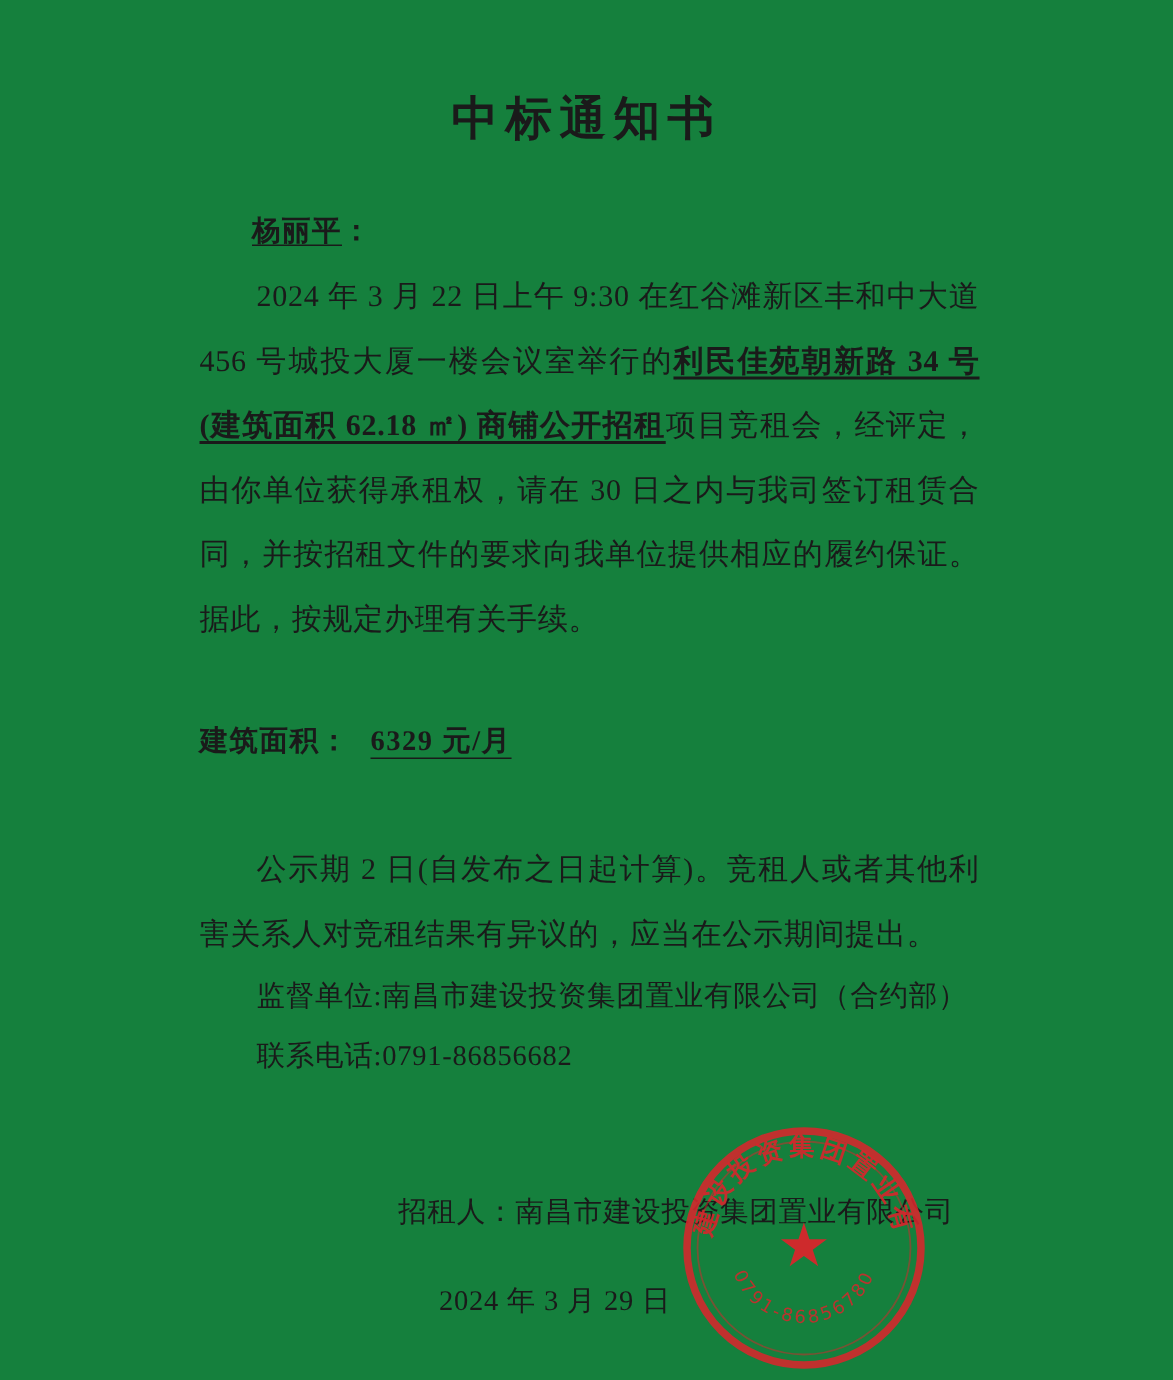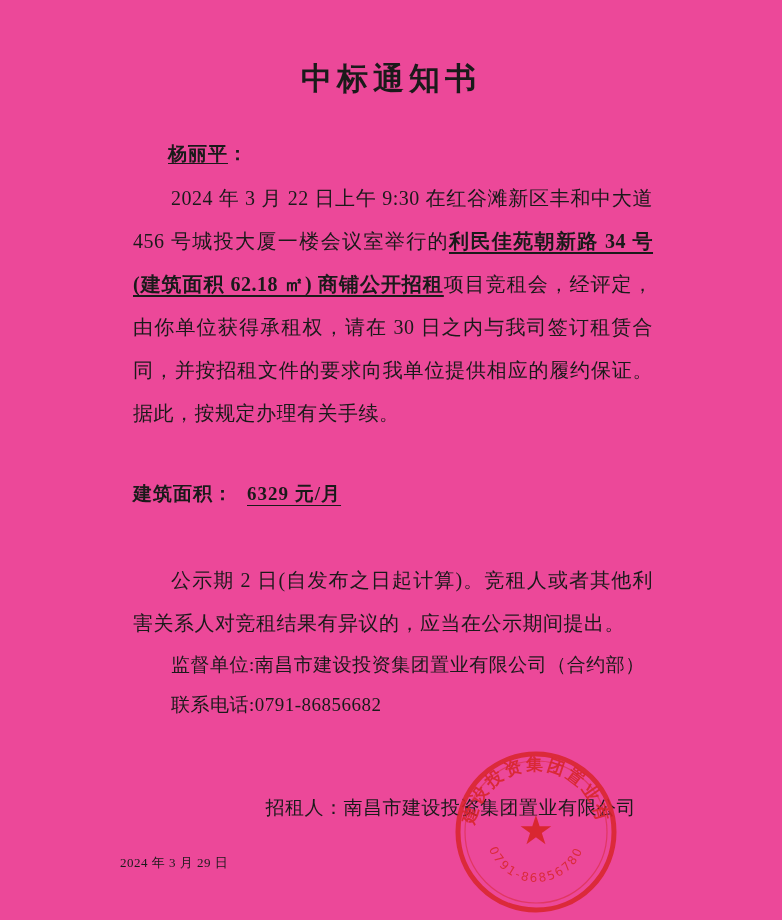--- a/index.html
+++ b/index.html
@@ -13,21 +13,21 @@
     position: relative;
     overflow: hidden;
     font-family: "Liberation Serif", "DejaVu Serif", serif;
     color: #1a1a1a;
   }
   .page {
     position: absolute;
     left: 0; top: 0;
     width: 782px;
     height: 920px;
-    background: #ec4899;
+    background: #15803d;
   }
   .doc-title {
     position: absolute;
     top: 58px;
     left: 0;
     width: 782px;
     text-align: center;
     font-size: 31px;
     font-weight: bold;
     letter-spacing: 5px;
@@ -95,23 +95,23 @@
     width: 520px;
   }
   .signer {
     font-size: 19px;
     letter-spacing: 0.5px;
     text-align: right;
     margin: 0;
     padding-right: 4px;
   }
   .date {
-    font-size: 13px;
+    font-size: 19px;
     letter-spacing: 0.5px;
-    text-align: left;
+    text-align: center;
     margin: 33px 0 0 0;
     padding-right: 20px;
   }
   
   .seal {
     position: absolute;
     left: 452px;
     top: 748px;
     width: 168px;
     height: 168px;

